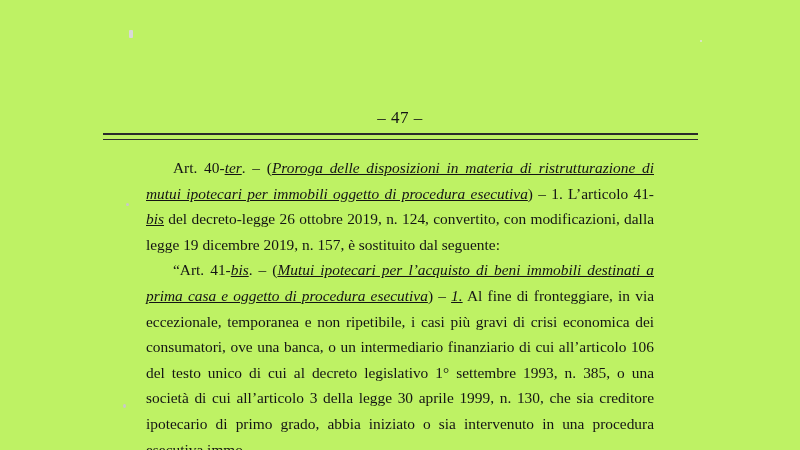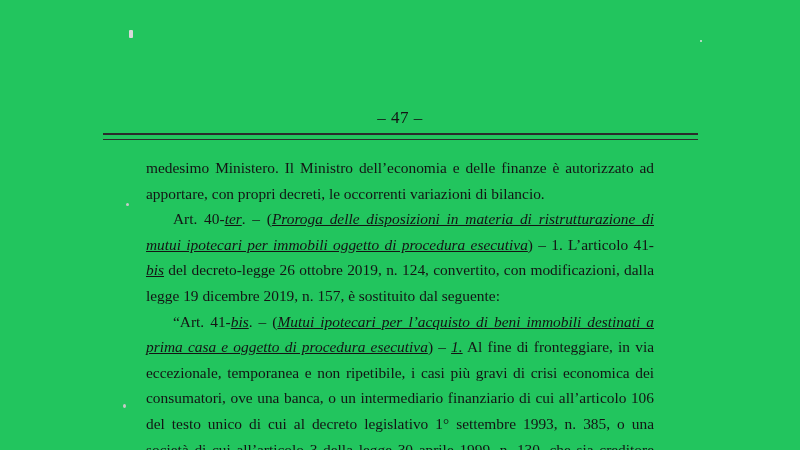--- a/index.html
+++ b/index.html
@@ -11,21 +11,21 @@
     height: 450px;
     background: #ffffff;
     font-family: "Liberation Serif", serif;
     color: #1a1a1a;
     overflow: hidden;
   }
   .page {
     position: relative;
     width: 800px;
     height: 450px;
-    background: #22c55e;
+    background: #bef264;
   }
   
   .speck {
     position: absolute;
     background: #c9c9c9;
     border-radius: 50%;
   }
   .speck.s1 { left: 129px; top: 30px; width: 4px; height: 8px; background: #d8d8d8; border-radius: 1px; }
   .speck.s2 { left: 126px; top: 203px; width: 3px; height: 3px; }
   .speck.s3 { left: 123px; top: 404px; width: 3px; height: 4px; }
@@ -81,18 +81,17 @@
   <div class="speck s2"></div>
   <div class="speck s3"></div>
   <div class="speck s4"></div>
 
   <div class="page-number">– 47 –</div>
 
   <div class="rule r1"></div>
   <div class="rule r2"></div>
 
   <div class="body-text" id="body-text">
-      <p><span>medesimo Ministero. Il Ministro dell’economia e delle finanze è autorizzato ad apportare, con propri decreti, le occorrenti variazioni di bilancio.</span></p>
       <p class="indent"><span>Art. 40-</span><span class="it">ter</span><span>. – (</span><span class="it">Proroga delle disposizioni in materia di ristrutturazione di mutui ipotecari per immobili oggetto di procedura esecutiva</span><span>) – 1. L’articolo 41-</span><span class="it">bis</span><span> del decreto-legge 26 ottobre 2019, n. 124, convertito, con modificazioni, dalla legge 19 dicembre 2019, n. 157, è sostituito dal seguente:</span></p>
       <p class="indent"><span>“Art. 41-</span><span class="it">bis</span><span>. – (</span><span class="it">Mutui ipotecari per l’acquisto di beni immobili destinati a prima casa e oggetto di procedura esecutiva</span><span>) – </span><span class="it">1.</span><span> Al fine di fronteggiare, in via eccezionale, temporanea e non ripetibile, i casi più gravi di crisi economica dei consumatori, ove una banca, o un intermediario finanziario di cui all’articolo 106 del testo unico di cui al decreto legislativo 1° settembre 1993, n. 385, o una società di cui all’articolo 3 della legge 30 aprile 1999, n. 130, che sia creditore ipotecario di primo grado, abbia iniziato o sia intervenuto in una procedura esecutiva immo-</span></p>
     </div>
 
 </div>
 
 </body></html>

